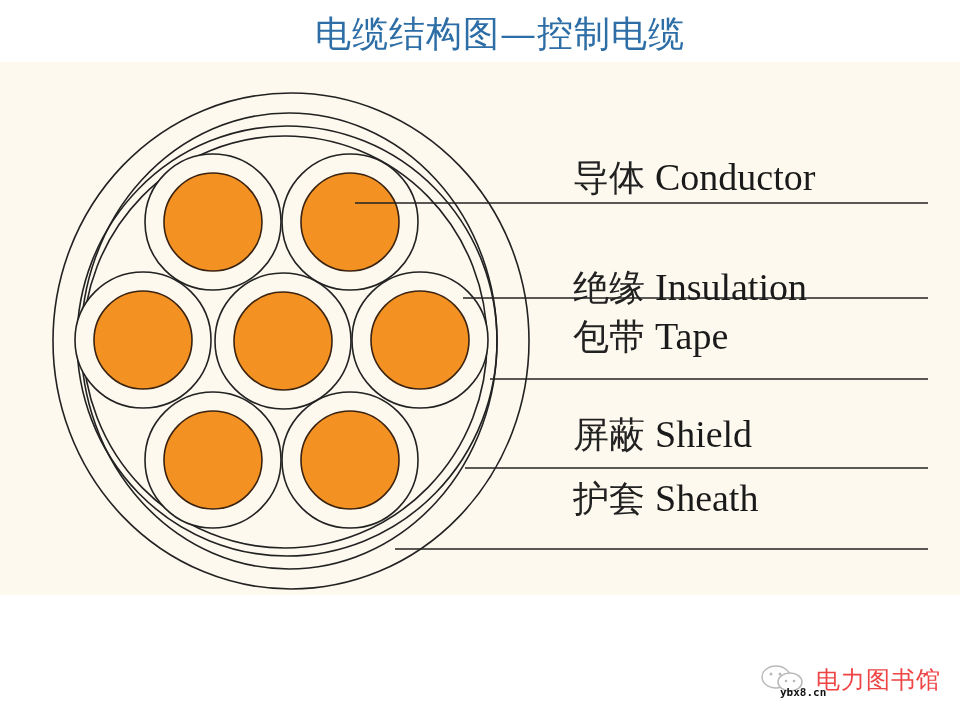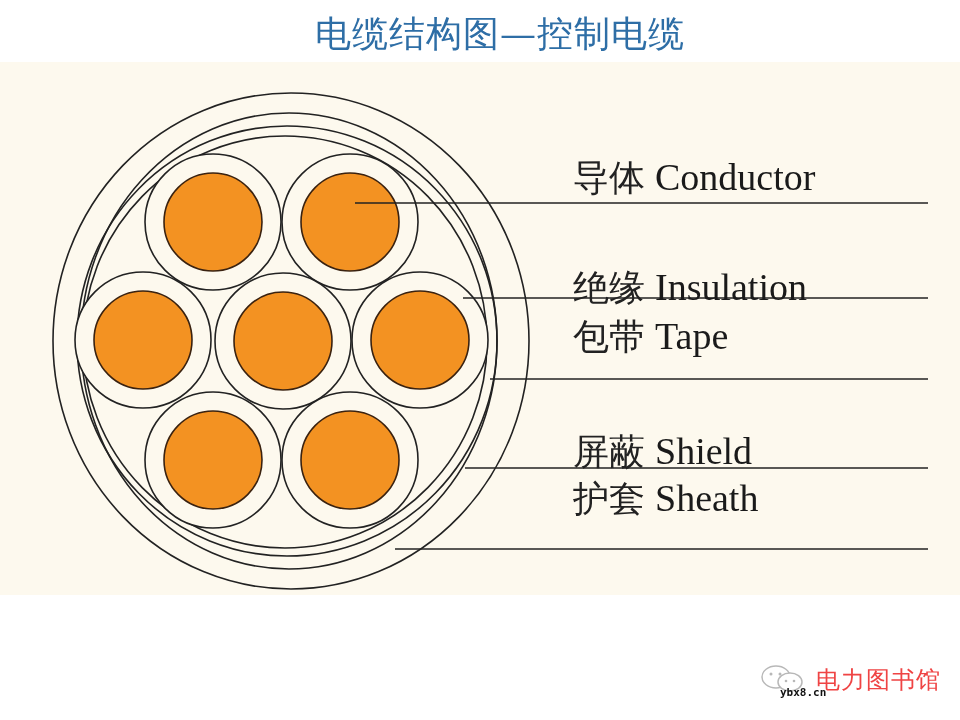--- a/index.html
+++ b/index.html
@@ -83,21 +83,21 @@
 
 <div class="label" style="top:155px;">
   <span class="zh">导体</span><span>Conductor</span>
 </div>
 <div class="label" style="top:250px;margin-top:15px;">
   <span class="zh">绝缘</span><span>Insulation</span>
 </div>
 <div class="label" style="top:314px;">
   <span class="zh">包带</span><span>Tape</span>
 </div>
-<div class="label" style="top:429px;">
+<div class="label" style="top:412px;">
   <span class="zh">屏蔽</span><span>Shield</span>
 </div>
 <div class="label" style="top:476px;">
   <span class="zh">护套</span><span>Sheath</span>
 </div>
 
 <div class="watermark">
   <svg class="wm-icon" viewBox="0 0 46 30">
     <ellipse cx="16" cy="13" rx="14" ry="11" fill="none" stroke="#b8b8b8" stroke-width="1.5"></ellipse>
     <ellipse cx="30" cy="18" rx="12" ry="9" fill="#fff" stroke="#b8b8b8" stroke-width="1.5"></ellipse>

